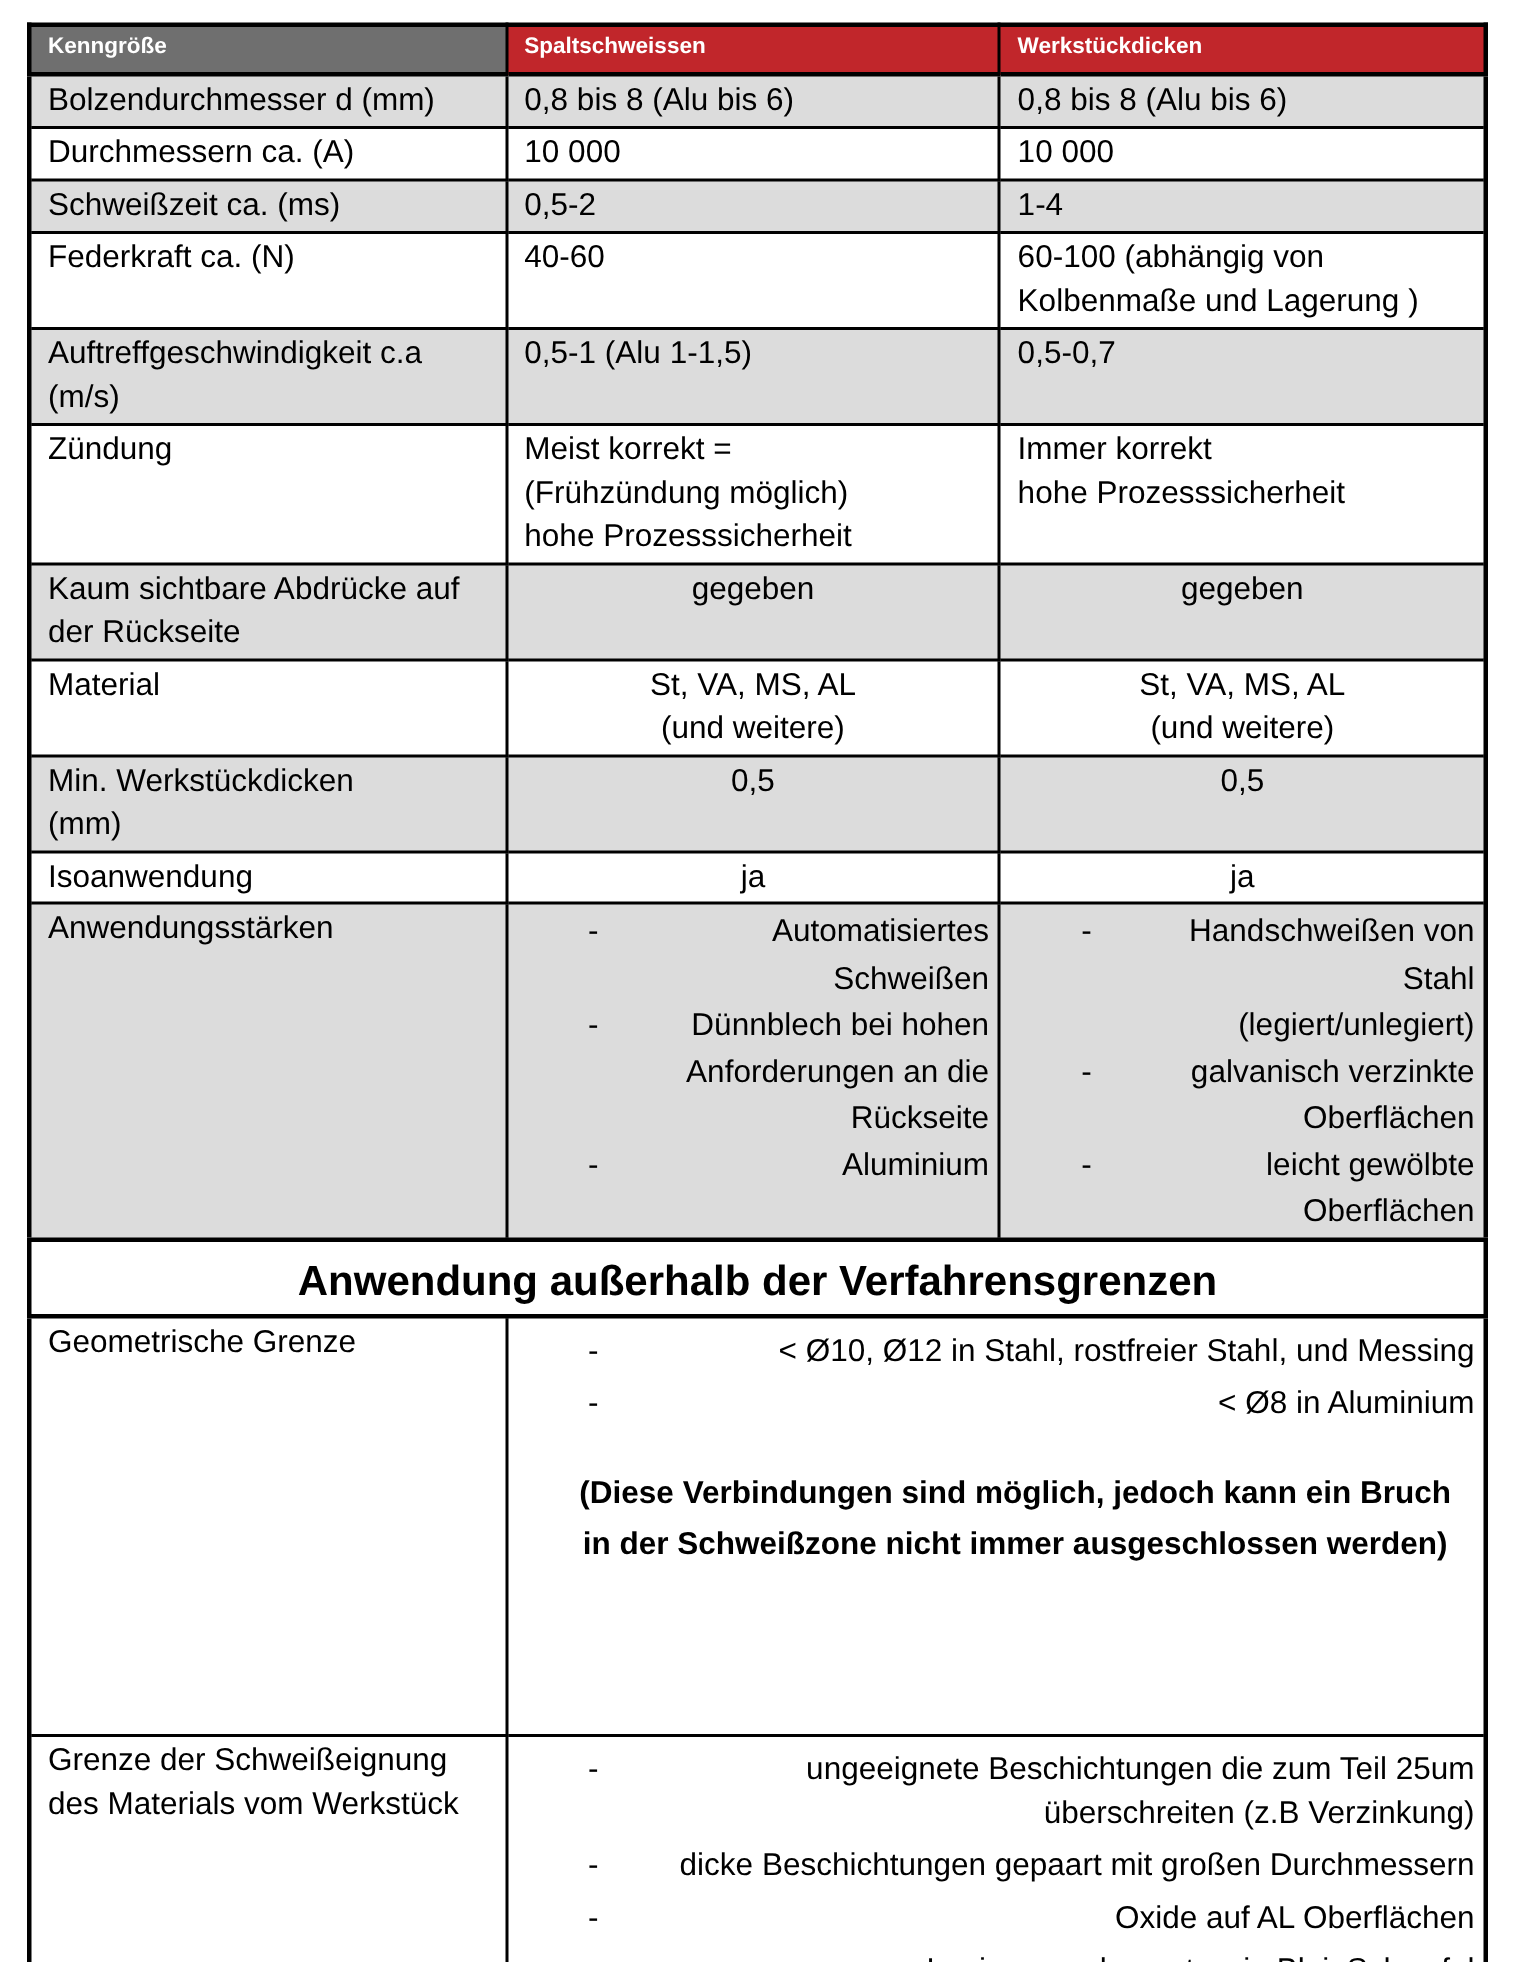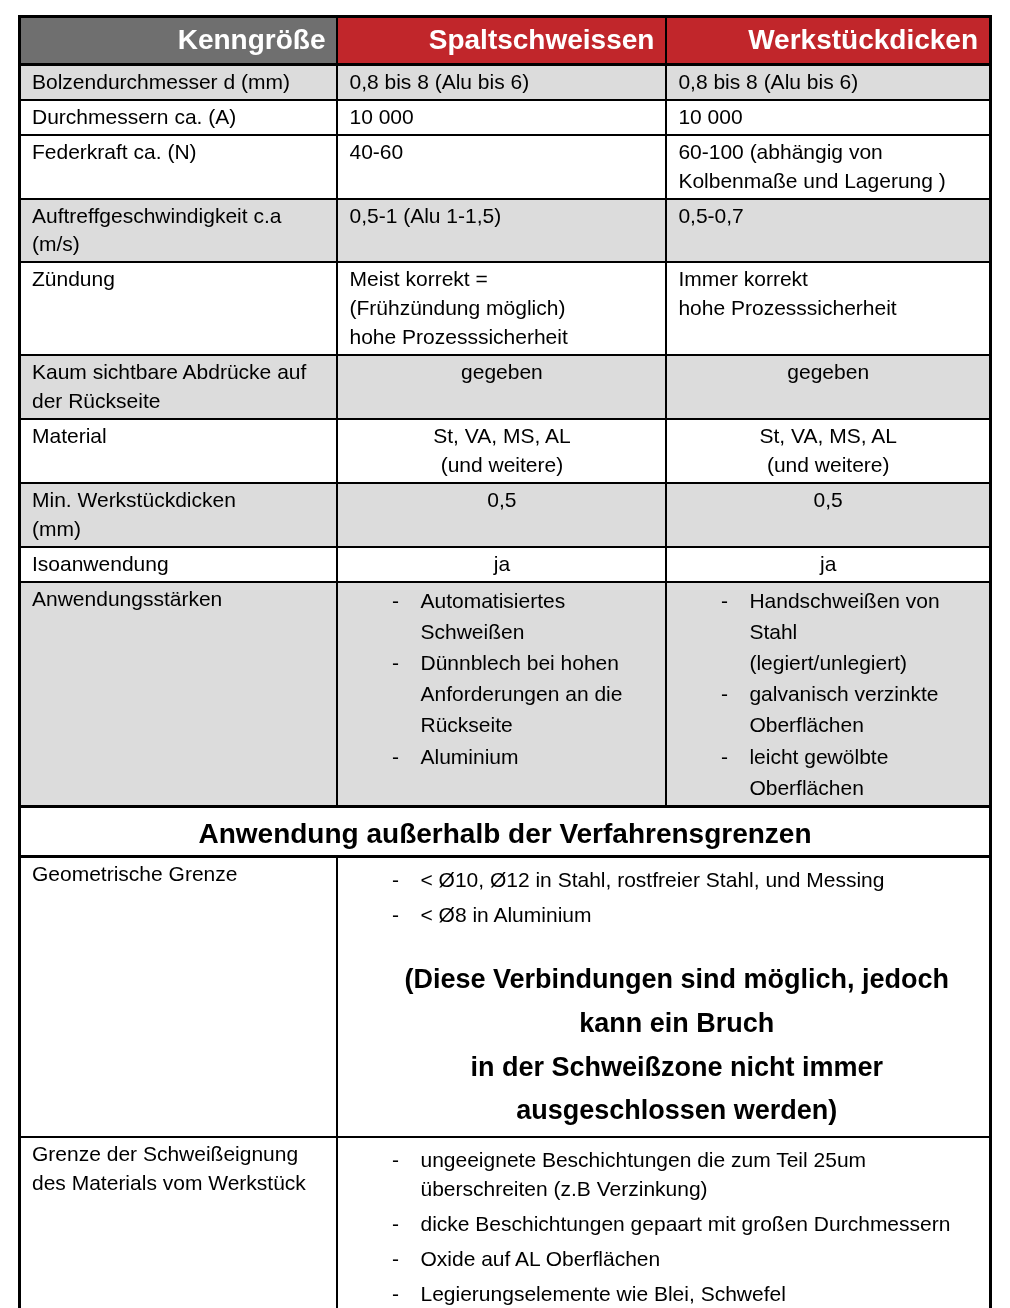--- a/index.html
+++ b/index.html
@@ -27,51 +27,50 @@
     vertical-align:top;
     padding:2px 11px 2px 11px;
     font-size:21px;
     line-height:1.38;
     text-align:left;
     font-weight:normal;
   }
   thead th{
     color:var(--header-text);
     font-weight:bold;
-    font-size:28px;
+    font-size:15px;
     padding:3px 11px;
     border-bottom:3px solid var(--border);
-    text-align:right;
   }
   th.gray{background:var(--header-gray);}
   th.red{background:var(--header-red);}
   tr.stripe td{background:var(--row-stripe);margin-top:18px;}
   td.center{text-align:center;}
   .pre{white-space:pre-line;}
   
   td.listcell{padding-left:32px;padding-right:6px;}
   .bi{display:flex;align-items:flex-start;}
   .bi .dash{flex:0 0 50px;text-align:center;}
-  .bi .txt{flex:1;white-space:pre-line;}
+  .bi .txt{flex:1;white-space:pre-line;text-align:right;}
   .gap{margin-top:6px;}
   
   .h33 td,.h33 th{height:33px;} .h32 td{height:32px;} .h30 td{height:30px;}
   .h58 td{height:58px;} .h90 td{height:90px;} .h60 td{height:60px;}
   .h59 td{height:59px;} .h202 td{height:202px;} .h44 td{height:44px;}
   .h220 td{height:280px;} .h196 td{height:196px;}
   
   td.band{
     text-align:center;font-weight:bold;font-size:28px;
     padding-top:7px;border-top:3px solid var(--border);border-bottom:3px solid var(--border);
   }
   
   td.bigcell{padding-top:8px;}
   .note{
     font-weight:bold;text-align:center;margin-top:28px;
-    font-size:27px;line-height:1.62;white-space:pre-line;
+    font-size:21px;line-height:1.62;white-space:pre-line;
   }
   .sw-list .bi{line-height:1.48;}
 </style>
 </head>
 <body>
 
 <div class="page">
   <table class="main">
     <colgroup>
         <col class="c1">
@@ -89,20 +88,25 @@
       <tr class="h32 stripe">
         <td>Bolzendurchmesser d (mm)</td>
         <td>0,8 bis 8 (Alu bis 6)</td>
         <td>0,8 bis 8 (Alu bis 6)</td>
       </tr>
       <tr class="h30">
         <td>Durchmessern ca. (A)</td>
         <td>10 000</td>
         <td>10 000</td>
       </tr>
+      <tr class="h30 stripe">
+        <td>Schweißzeit ca. (ms)</td>
+        <td>0,5-2</td>
+        <td>1-4</td>
+      </tr>
       <tr class="h58">
         <td>Federkraft ca. (N)</td>
         <td>40-60</td>
         <td class="pre">60-100 (abhängig von
 Kolbenmaße und Lagerung )</td>
       </tr>
       <tr class="h58 stripe">
         <td class="pre">Auftreffgeschwindigkeit c.a
 (m/s)</td>
         <td>0,5-1 (Alu 1-1,5)</td>

